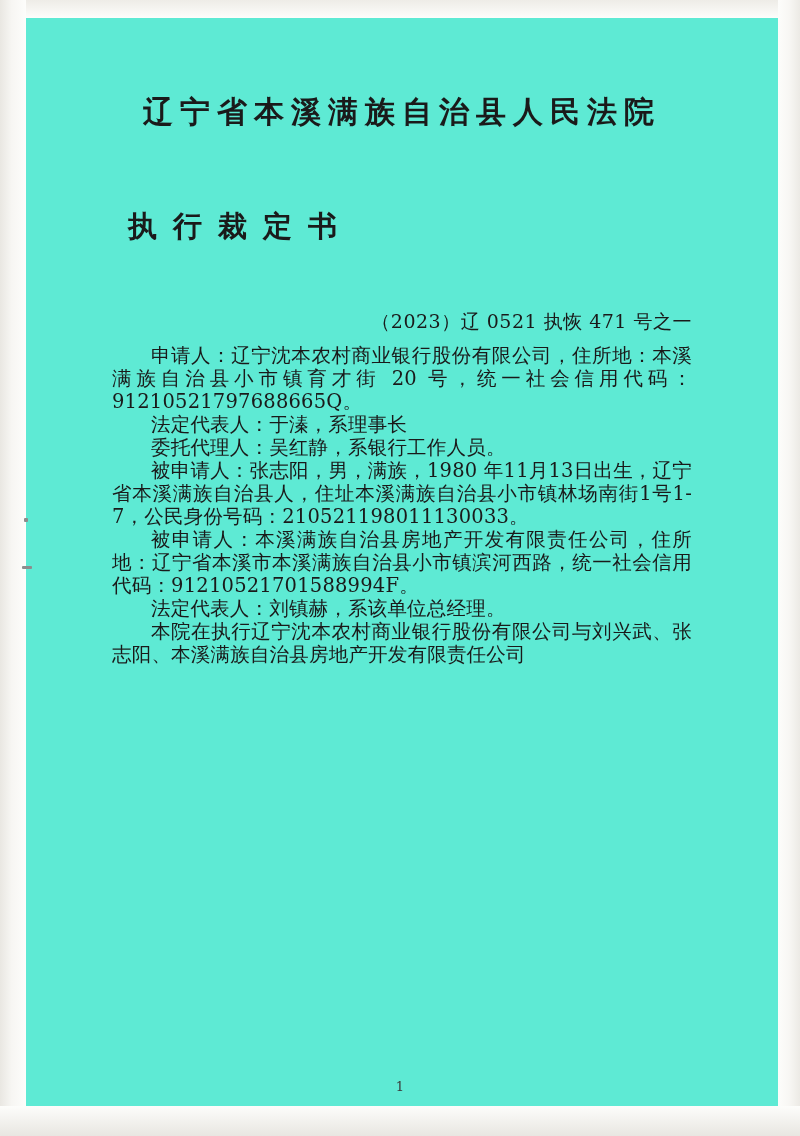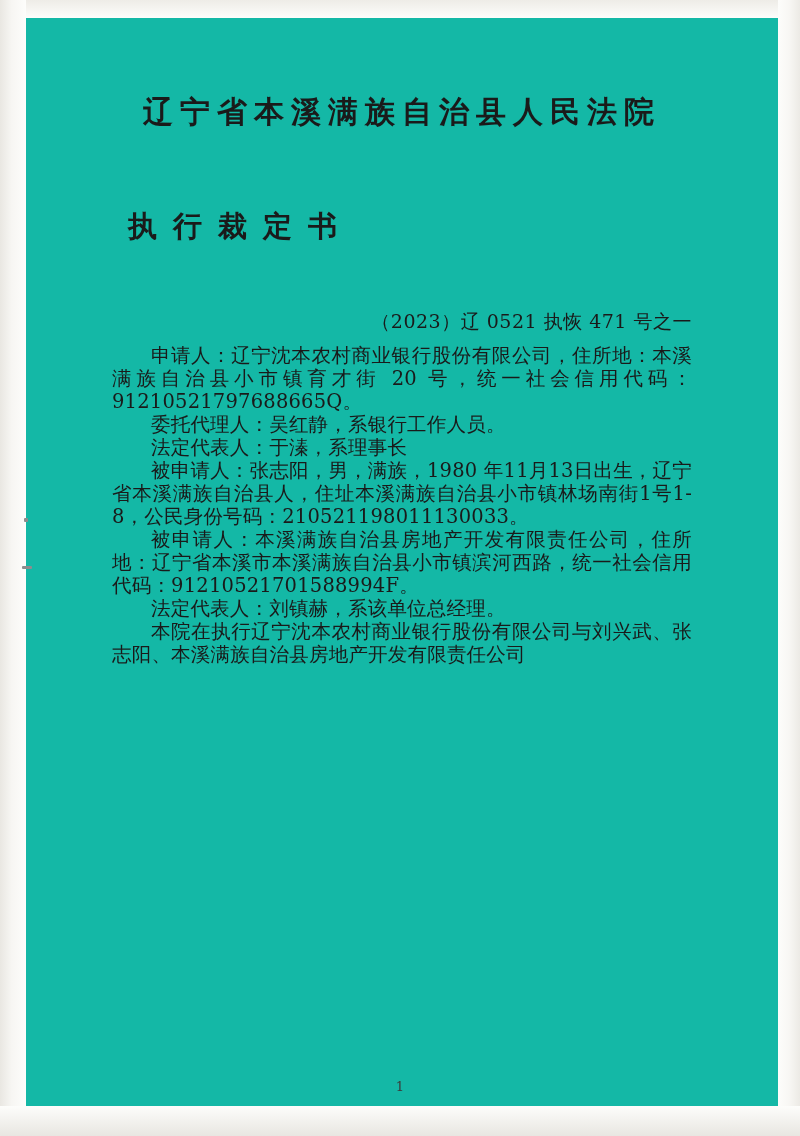--- a/index.html
+++ b/index.html
@@ -11,21 +11,21 @@
     height: 1136px;
     background: #ffffff;
     font-family: "DejaVu Serif", "Liberation Serif", serif;
     color: #1a1a1a;
     position: relative;
     overflow: hidden;
   }
   .page {
     position: absolute;
     inset: 0;
-    background: #14b8a6;
+    background: #5eead4;
   }
   
   .scan-edge-left {
     position: absolute;
     left: 0; top: 0; bottom: 0;
     width: 26px;
     background: linear-gradient(to right, #e9e7e2 0%, #f7f6f3 45%, #fdfdfb 100%);
     pointer-events: none;
   }
   .scan-edge-right {
@@ -129,23 +129,23 @@
   <div class="content">
 
     <div class="doc-title">辽宁省本溪满族自治县人民法院</div>
 
     <div class="doc-subtitle">执行裁定书</div>
 
     <div class="case-number">（2023）辽 0521 执恢 471 号之一</div>
 
     <div class="body-block">
       <p class="para indent">申请人：辽宁沈本农村商业银行股份有限公司，住所地：本溪满族自治县小市镇育才街 20 号，统一社会信用代码：91210521797688665Q。</p>
+      <p class="para indent">法定代表人：于溱，系理事长</p>
       <p class="para indent">委托代理人：吴红静，系银行工作人员。</p>
-      <p class="para indent">法定代表人：于溱，系理事长</p>
-      <p class="para indent">被申请人：张志阳，男，满族，1980 年11月13日出生，辽宁省本溪满族自治县人，住址本溪满族自治县小市镇林场南街1号1-8，公民身份号码：210521198011130033。</p>
+      <p class="para indent">被申请人：张志阳，男，满族，1980 年11月13日出生，辽宁省本溪满族自治县人，住址本溪满族自治县小市镇林场南街1号1-7，公民身份号码：210521198011130033。</p>
       <p class="para indent">被申请人：本溪满族自治县房地产开发有限责任公司，住所地：辽宁省本溪市本溪满族自治县小市镇滨河西路，统一社会信用代码：91210521701588994F。</p>
       <p class="para indent">法定代表人：刘镇赫，系该单位总经理。</p>
       <p class="para indent">本院在执行辽宁沈本农村商业银行股份有限公司与刘兴武、张志阳、本溪满族自治县房地产开发有限责任公司</p>
     </div>
 
   </div>
 
   <div class="page-number">1</div>
 
 </div>

